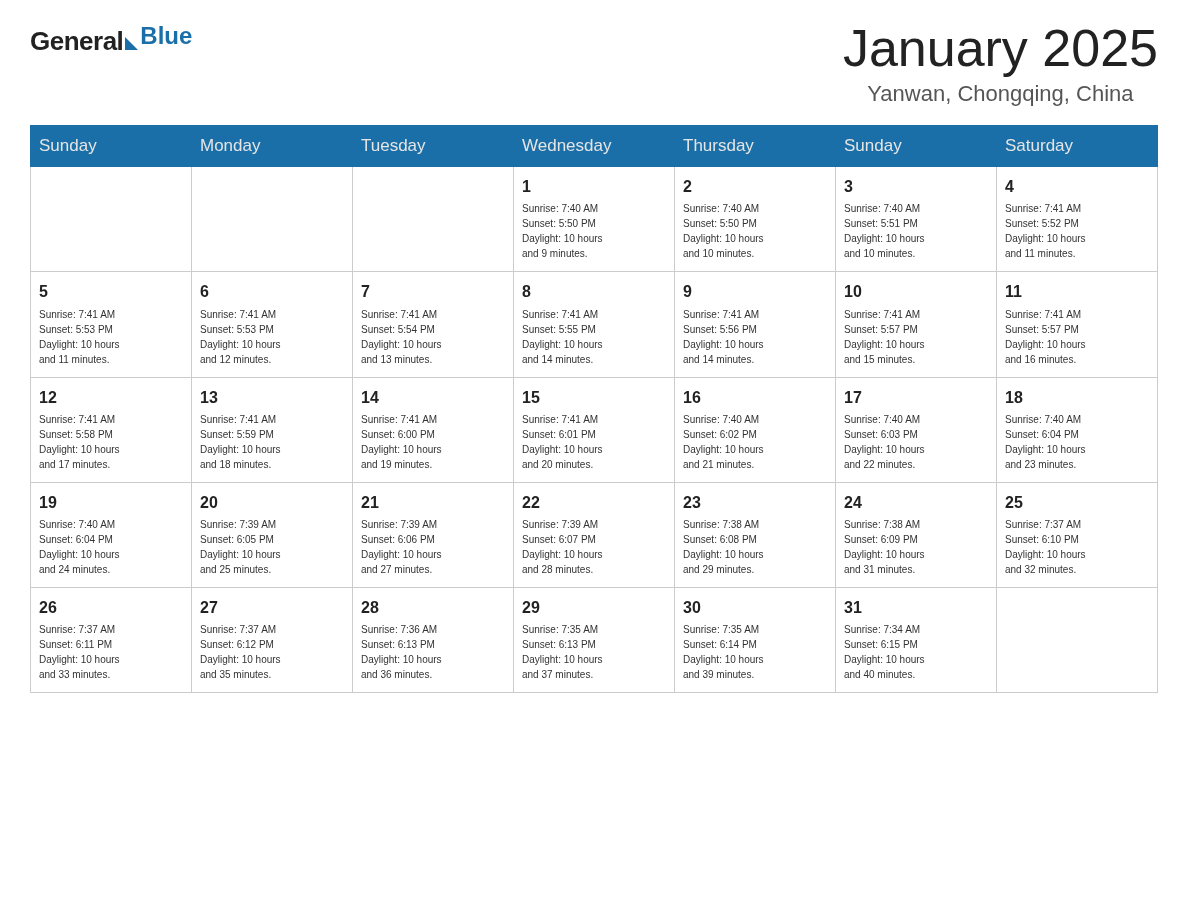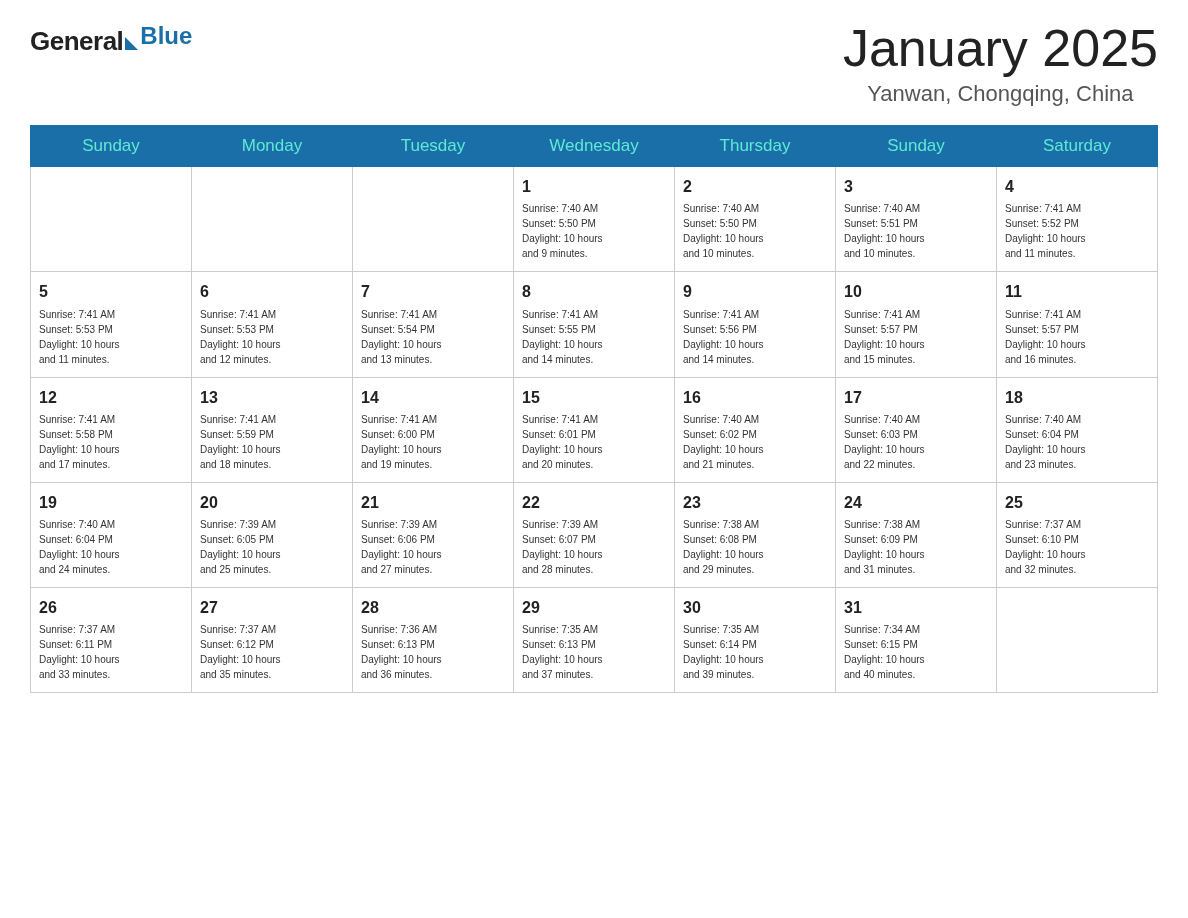--- a/index.html
+++ b/index.html
@@ -63,25 +63,25 @@
       color: #555;
       margin-top: 4px;
     }
     .calendar {
       width: 100%;
       border-collapse: collapse;
       border: 1px solid #aaa;
     }
     .calendar th {
       background-color: #1a6fa8;
-      color: #5eead4;
+      color: #e5e5e5;
       font-size: 17px;
       font-weight: normal;
       padding: 10px 8px;
-      text-align: center;
+      text-align: left;
       border: 1px solid #1a6fa8;
       margin-top: 24px;
     }
     .calendar td {
       vertical-align: top;
       padding: 8px 8px 10px 8px;
       border: 1px solid #ccc;
       width: calc(100% / 7);
       min-height: 100px;
       font-size: 13px;

